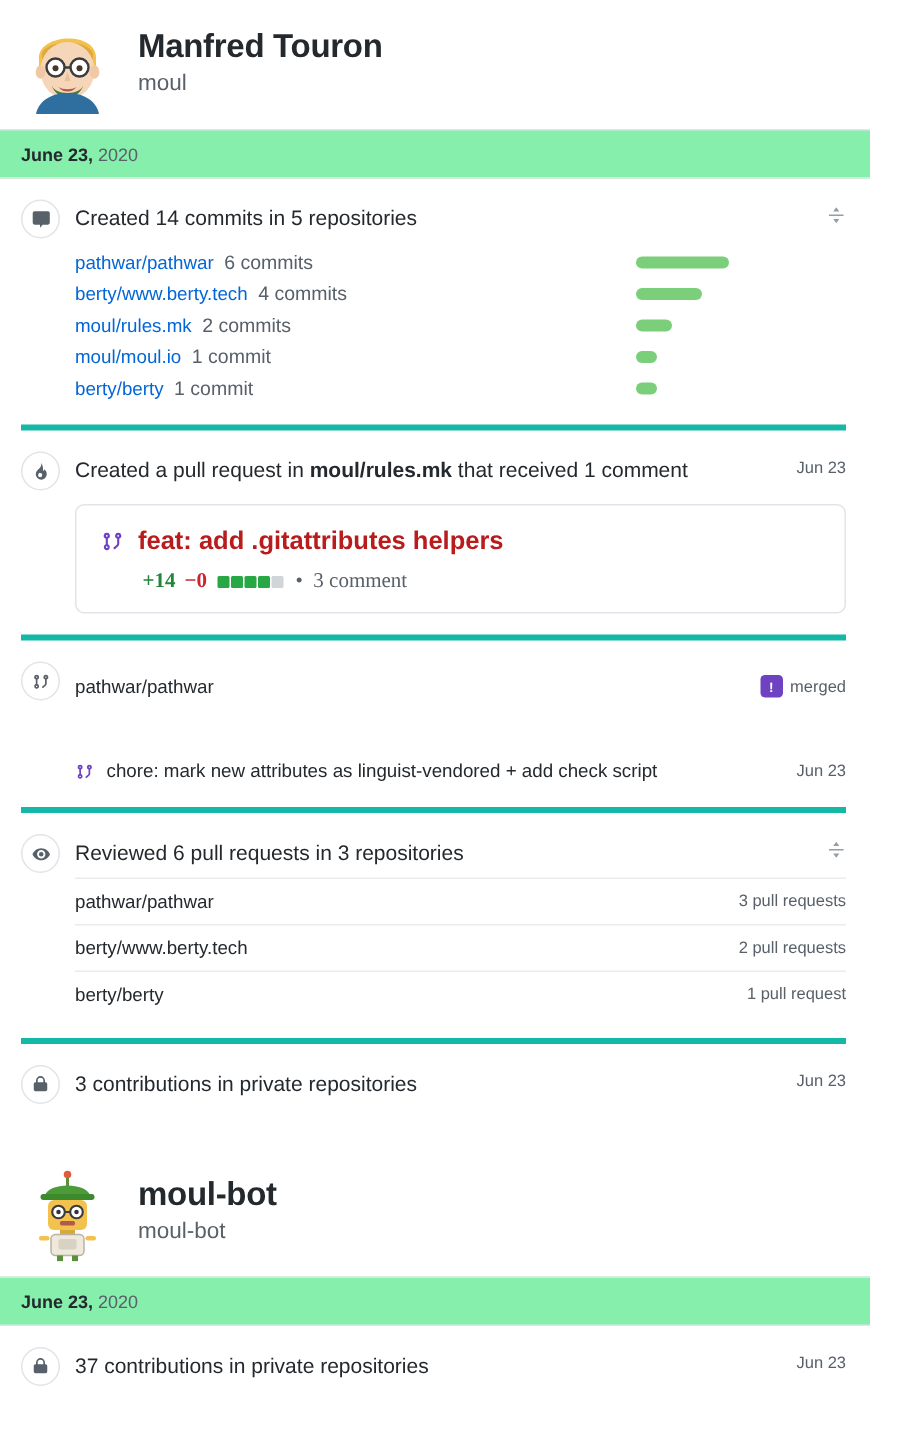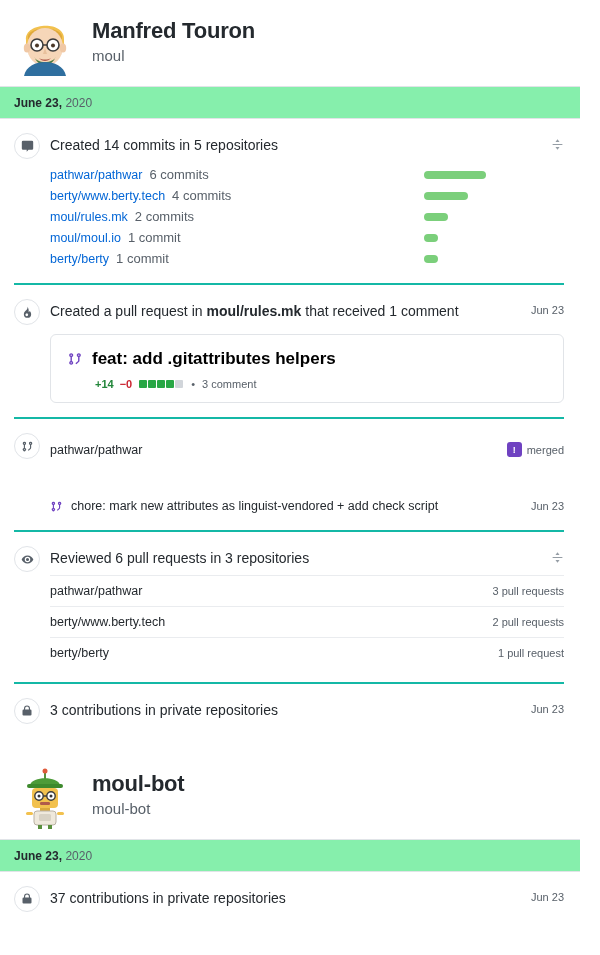--- a/index.html
+++ b/index.html
@@ -60,21 +60,21 @@
 
   
   .timeline {
     position: relative;
     padding: 0 16px 0 14px;
   }
   .tl-item {
     position: relative;
     padding: 16px 0 14px 36px;
   }
-  .tl-item + .tl-item { border-top: 2px solid #14b8a6; }
+  .tl-item + .tl-item { border-top: 4px solid #14b8a6; }
   .tl-item.no-border { border-top: none; }
 
   .tl-icon {
     position: absolute;
     left: 0; top: 14px;
     width: 26px; height: 26px;
     border-radius: 50%;
     background: #fff;
     border: 1px solid #e1e4e8;
     display: flex;
@@ -144,30 +144,31 @@
     margin-top: 12px;
     border: 1px solid #e1e4e8;
     border-radius: 6px;
     padding: 14px 16px 12px 16px;
   }
   .pr-card-title {
     display: flex;
     align-items: center;
     font-size: 17px;
     font-weight: bold;
-    color: #000000;
+    color: #b91c1c;
   }
   .pr-card-title .gi { margin-right: 9px; color: #6f42c1; display:flex; }
   .pr-meta {
     margin-top: 9px;
     margin-left: 28px;
-    font-size: 11px;
-    color: #586069;
-    display: flex;
-    align-items: center;
+    font-size: 14px;
+    color: #586069;
+    display: flex;
+    align-items: center;
+    font-family: Liberation Serif, serif;
   }
   .add { color: #22863a; font-weight: 600; }
   .del { color: #cb2431; font-weight: 600; margin-left: 6px; }
   .blocks { display: flex; margin-left: 7px; }
   .blk { width: 8px; height: 8px; margin-right: 1px; border-radius: 1px; }
   .blk.g { background: #28a745; }
   .blk.n { background: #d1d5da; }
   .dot-sep { margin: 0 7px; color: #586069; }
 
   

